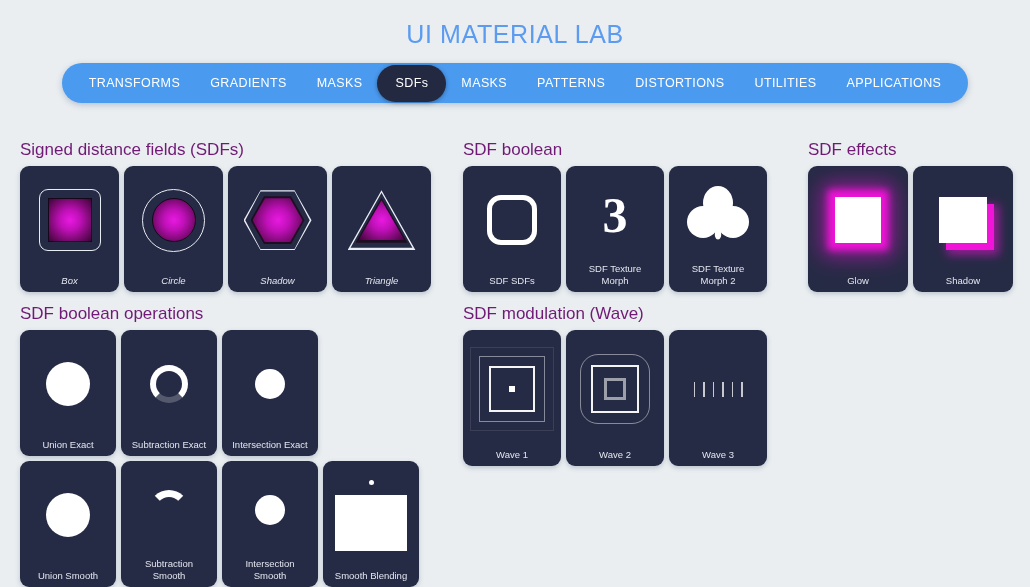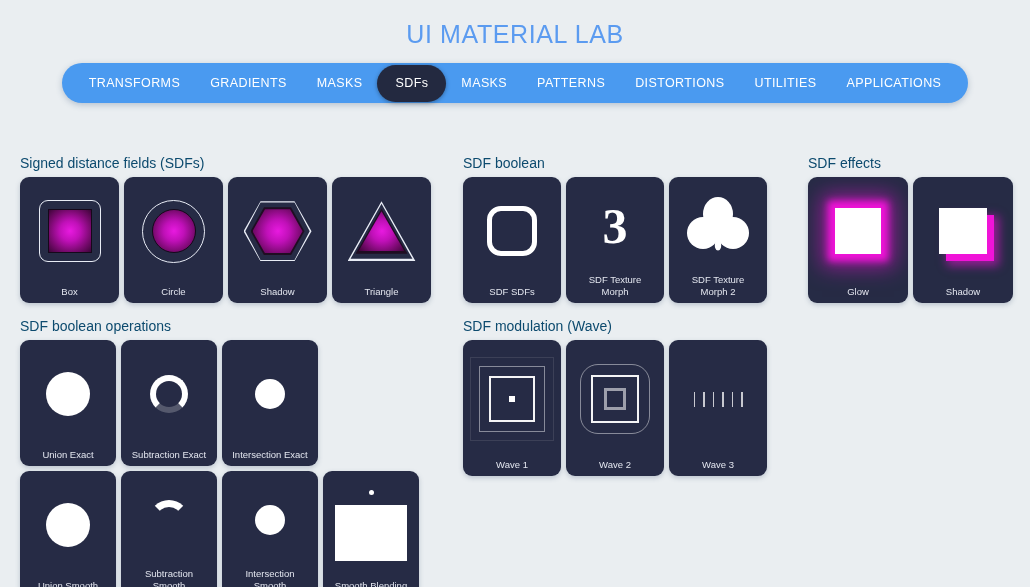--- a/index.html
+++ b/index.html
@@ -58,24 +58,24 @@
     position: absolute;
     top: 140px; left: 0;
     width: 1030px;
     display: flex;
   }
   .col-left   { width: 455px; padding-left: 20px; }
   .col-mid    { width: 345px; padding-left: 8px; }
   .col-right  { width: 230px; padding-left: 8px; }
 
   .section-title {
-    font-size: 14px;
-    color: #0c4a6e;
+    font-size: 17px;
+    color: #701a75;
     margin-bottom: 6px;
-    margin-top: 15px;
+    margin-top: 0;
   }
   .section + .section { margin-top: 12px; }
 
   .row { display: flex; gap: 5px; flex-wrap: wrap; }
 
   
   .card {
     background: #262b45;
     border-radius: 9px;
     position: relative;
@@ -97,21 +97,21 @@
   .card .clabel {
     font-size: 9.5px;
     color: #e3e6ef;
     text-align: center;
     line-height: 11.5px;
     width: 100%;
     padding: 0 3px 6px;
     white-space: pre-line;
   }
 
-  .c-shape { width: 99px; height: 126px; }
+  .c-shape { width: 99px; height: 126px; font-style: italic; }
   .c-bool  { width: 96px; height: 126px; }
   .c-morph { width: 98px; height: 126px; }
   .c-wave  { width: 98px; height: 136px; }
   .c-fx    { width: 100px; height: 126px; }
 
   
   .gradshape {
     background: radial-gradient(circle at 50% 50%, #e81ae0 0%, #c010b8 34%, #7c0a72 68%, #3d0538 100%);
     position: relative;
   }

